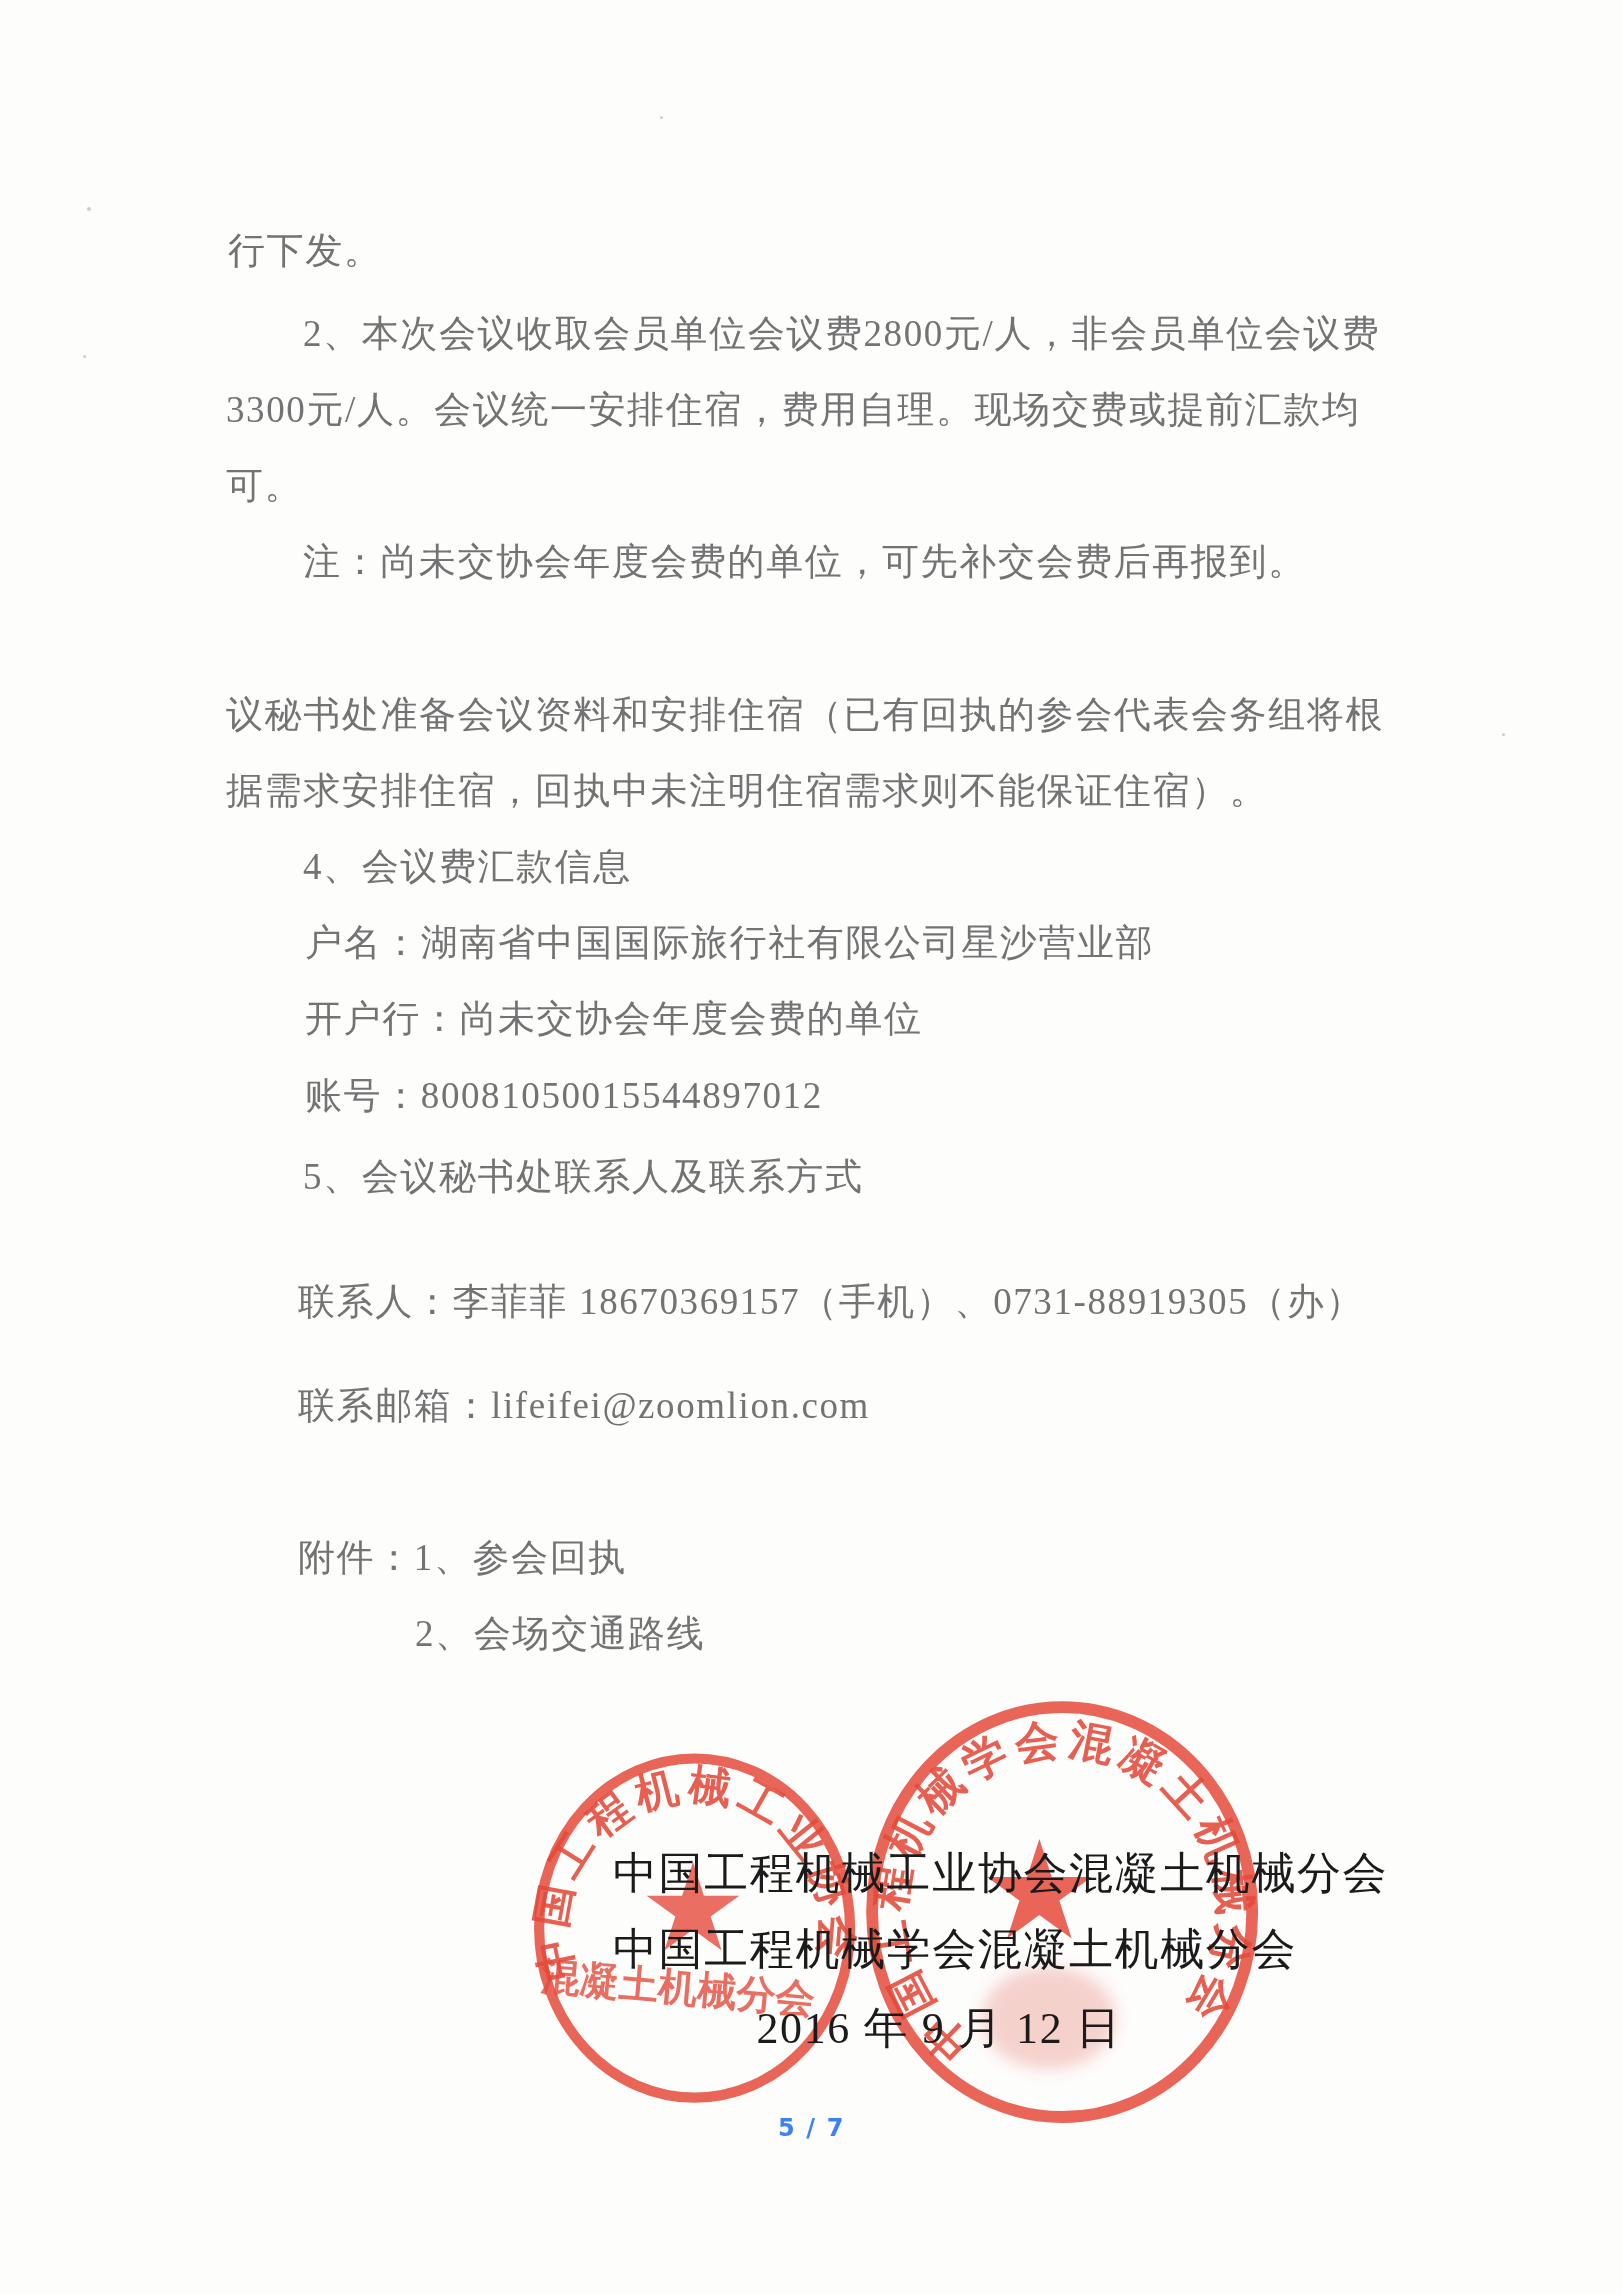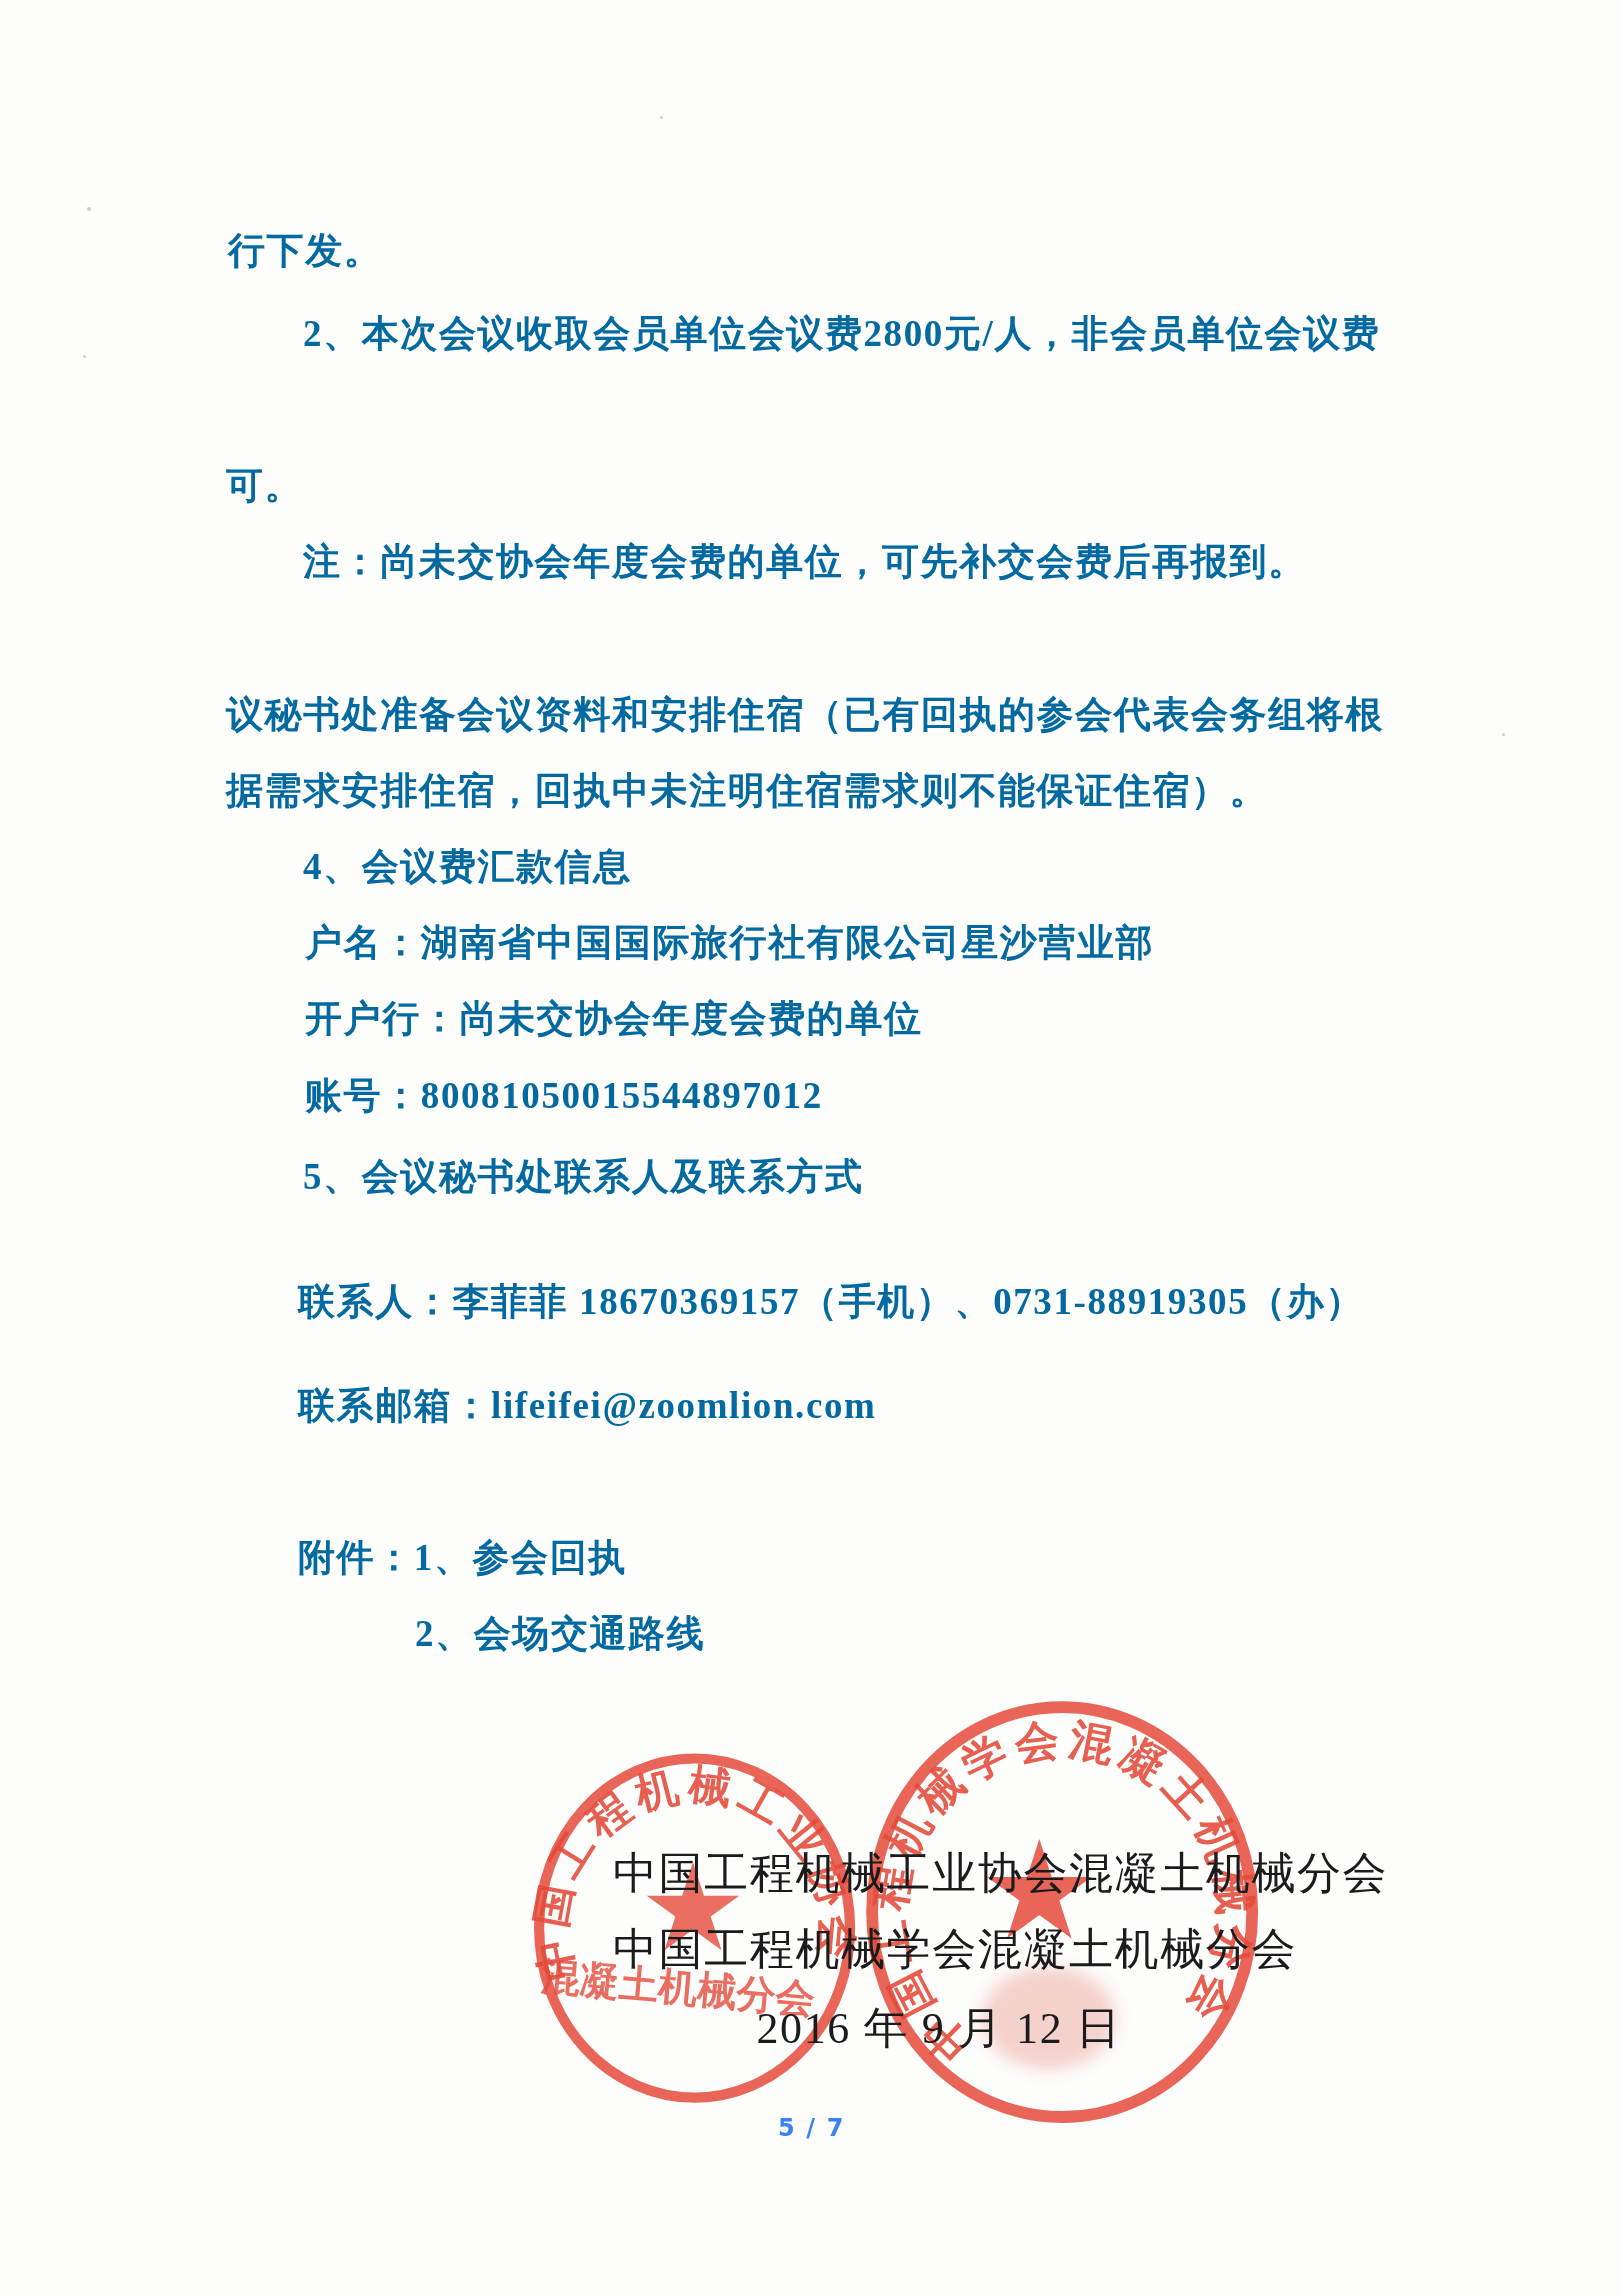--- a/index.html
+++ b/index.html
@@ -8,23 +8,22 @@
     width:1622px;height:2295px;
     background:#fdfdfc;
     overflow:hidden;
     font-family:"Liberation Serif","DejaVu Serif",serif;
   }
   .bodyline{
     position:absolute;
     font-size:37px;
     line-height:44px;
     letter-spacing:1.6px;
-    color:#0369a1;
+    color:#737373;
     white-space:nowrap;
-    font-weight:bold;
   }
   .signoff{
     position:absolute;
     left:613px;width:652px;
     text-align:center;
     font-size:44px;
     letter-spacing:1.6px;
     color:#1b1b1b;
     white-space:nowrap;
     z-index:3;
@@ -46,20 +45,21 @@
   }
   .speck{position:absolute;background:#a8a8a8;border-radius:50%;opacity:.55;z-index:1;}
 </style>
 </head>
 <body>
 
 <div class="page">
 
   <div class="bodyline" style="top:229px;left:228px">行下发。</div>
   <div class="bodyline" style="top:312px;left:303px">2、本次会议收取会员单位会议费2800元/人，非会员单位会议费</div>
+  <div class="bodyline" style="top:388px;left:226px">3300元/人。会议统一安排住宿，费用自理。现场交费或提前汇款均</div>
   <div class="bodyline" style="top:464px;left:226px">可。</div>
   <div class="bodyline" style="top:540px;left:303px">注：尚未交协会年度会费的单位，可先补交会费后再报到。</div>
   <div class="bodyline" style="top:693px;left:226px">议秘书处准备会议资料和安排住宿（已有回执的参会代表会务组将根</div>
   <div class="bodyline" style="top:769px;left:226px">据需求安排住宿，回执中未注明住宿需求则不能保证住宿）。</div>
   <div class="bodyline" style="top:845px;left:303px">4、会议费汇款信息</div>
   <div class="bodyline" style="top:921px;left:305px">户名：湖南省中国国际旅行社有限公司星沙营业部</div>
   <div class="bodyline" style="top:997px;left:305px">开户行：尚未交协会年度会费的单位</div>
   <div class="bodyline" style="top:1074px;left:305px">账号：80081050015544897012</div>
   <div class="bodyline" style="top:1155px;left:303px">5、会议秘书处联系人及联系方式</div>
   <div class="bodyline" style="top:1280px;left:298px">联系人：李菲菲 18670369157（手机）、0731-88919305（办）</div>

